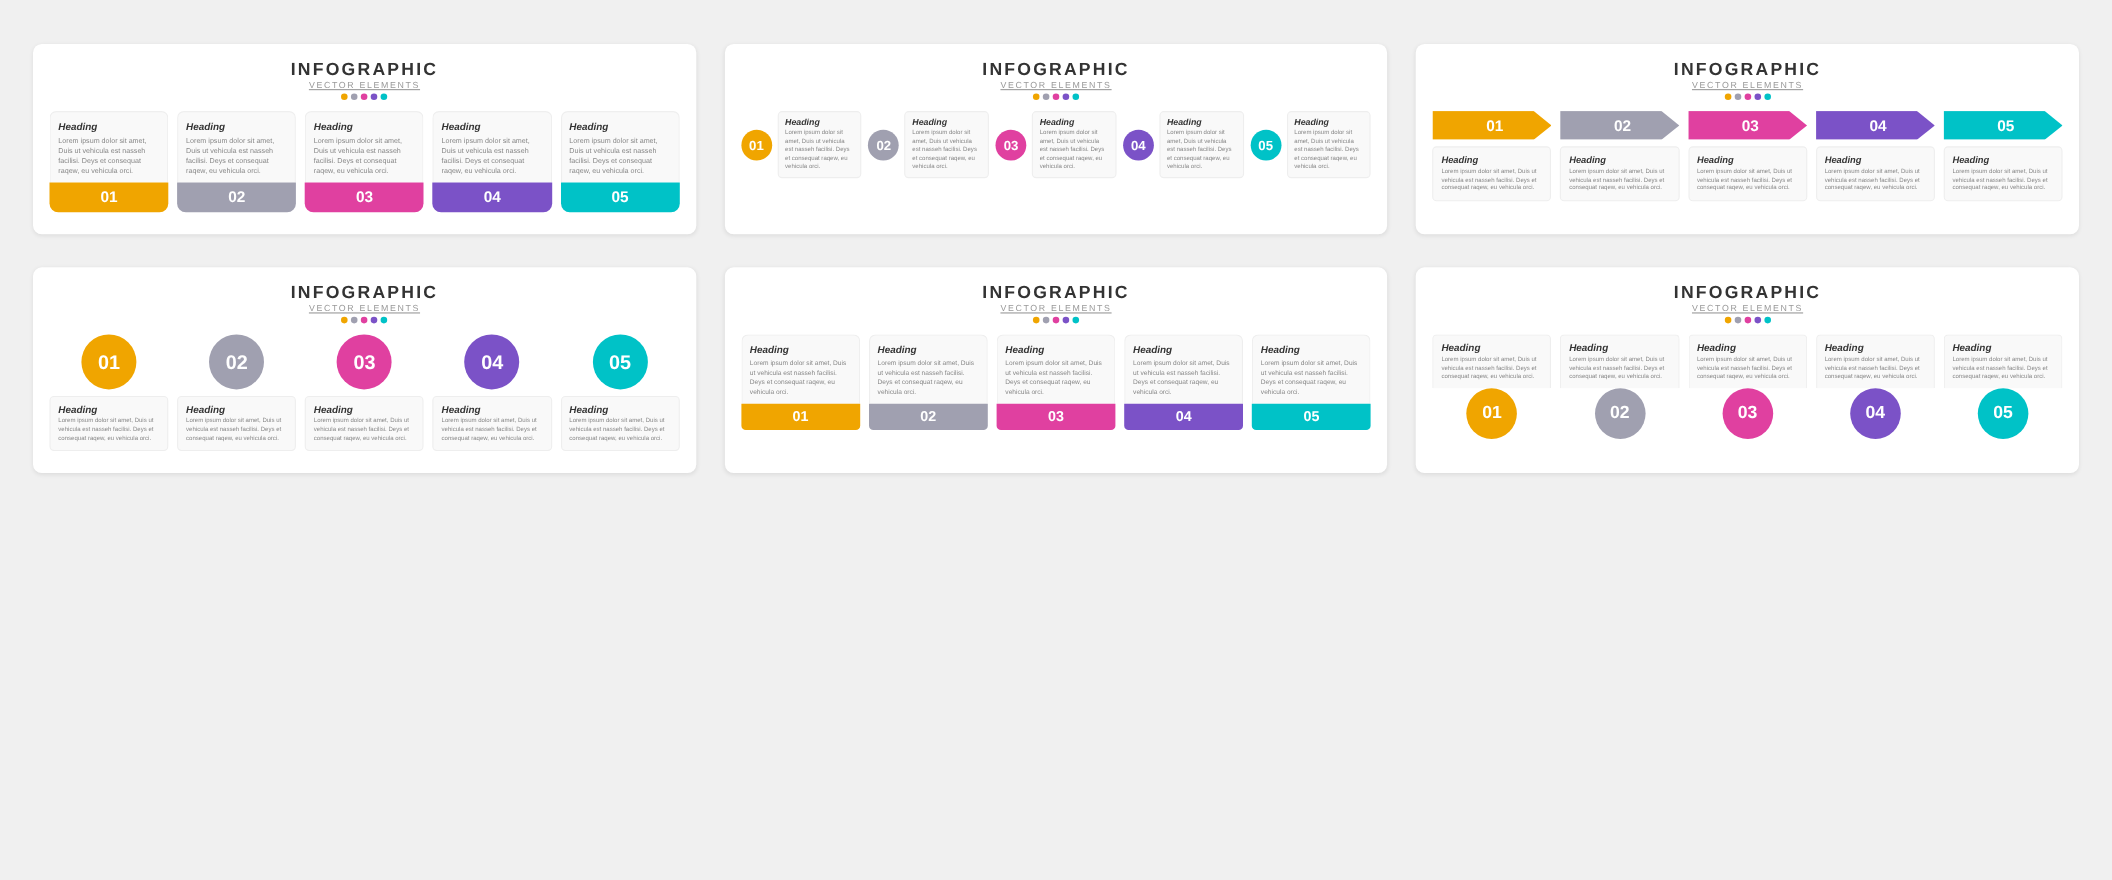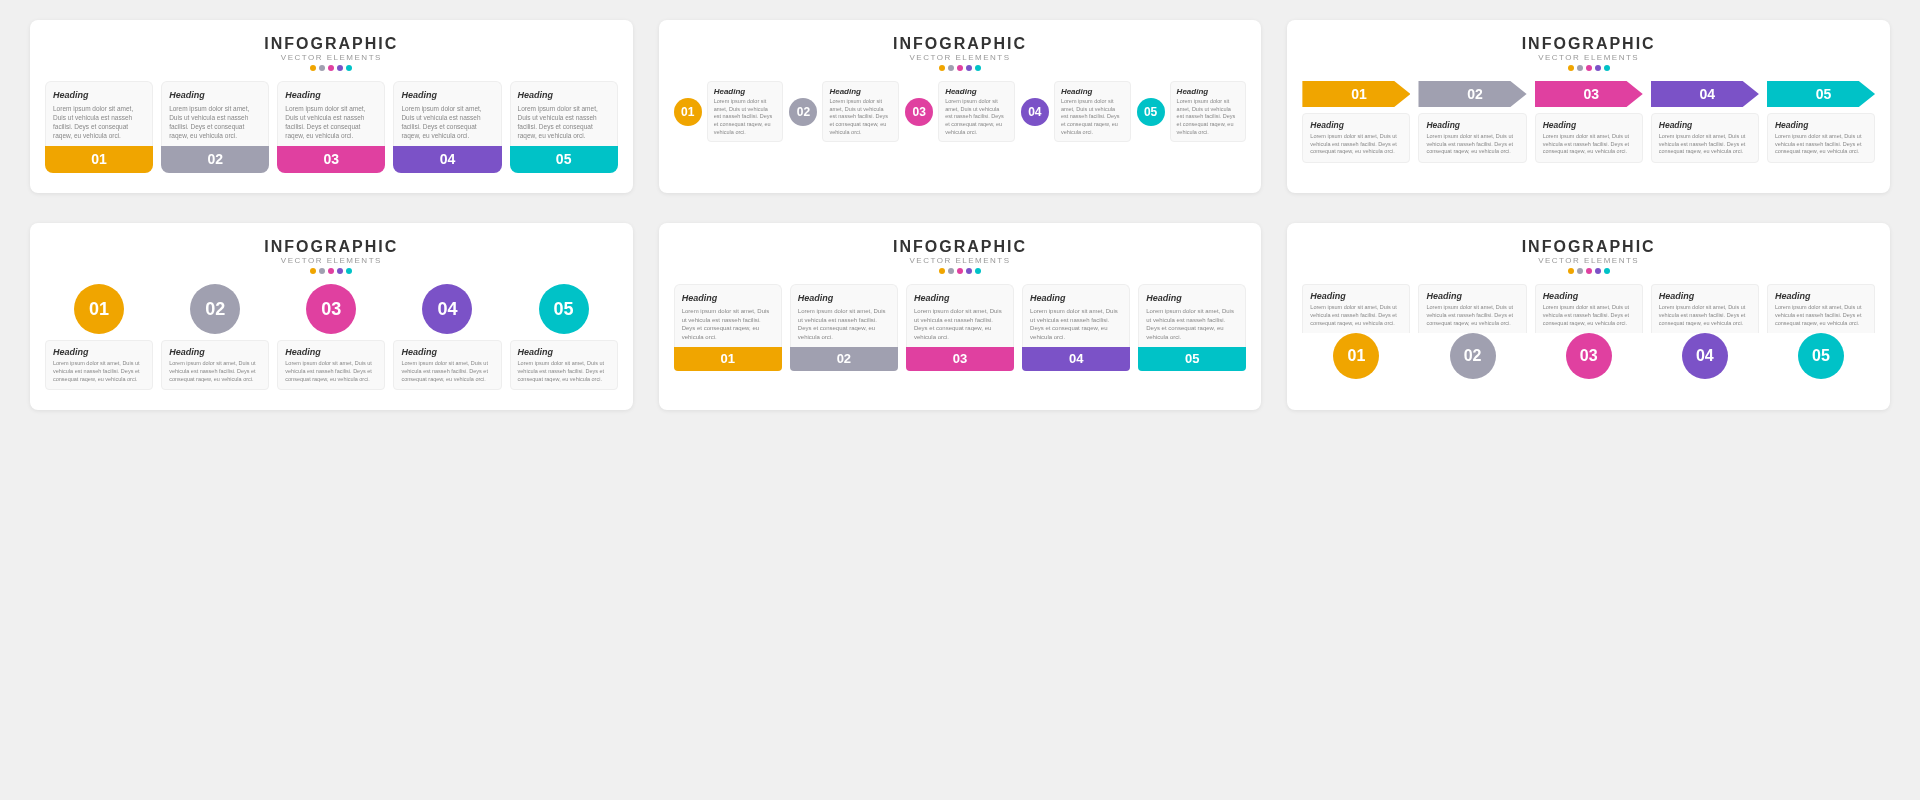--- a/index.html
+++ b/index.html
@@ -13,20 +13,21 @@
     .page {
       width: 1920px;
       padding: 20px 30px;
     }
 
     
     .row {
       display: flex;
       gap: 26px;
       margin-bottom: 30px;
+      margin-top: 20px;
     }
 
     .panel {
       flex: 1;
       background: #fff;
       border-radius: 8px;
       padding: 15px 15px 20px;
       box-shadow: 0 1px 4px rgba(0,0,0,0.08);
     }
 
@@ -41,20 +42,21 @@
       letter-spacing: 2px;
       color: #333;
       text-transform: uppercase;
     }
 
     .panel-header .subtitle {
       font-size: 8px;
       letter-spacing: 1.5px;
       color: #999;
       text-transform: uppercase;
+      text-decoration: underline;
     }
 
     .dots {
       display: flex;
       justify-content: center;
       gap: 3px;
       margin-top: 3px;
     }
 
     .dot {

